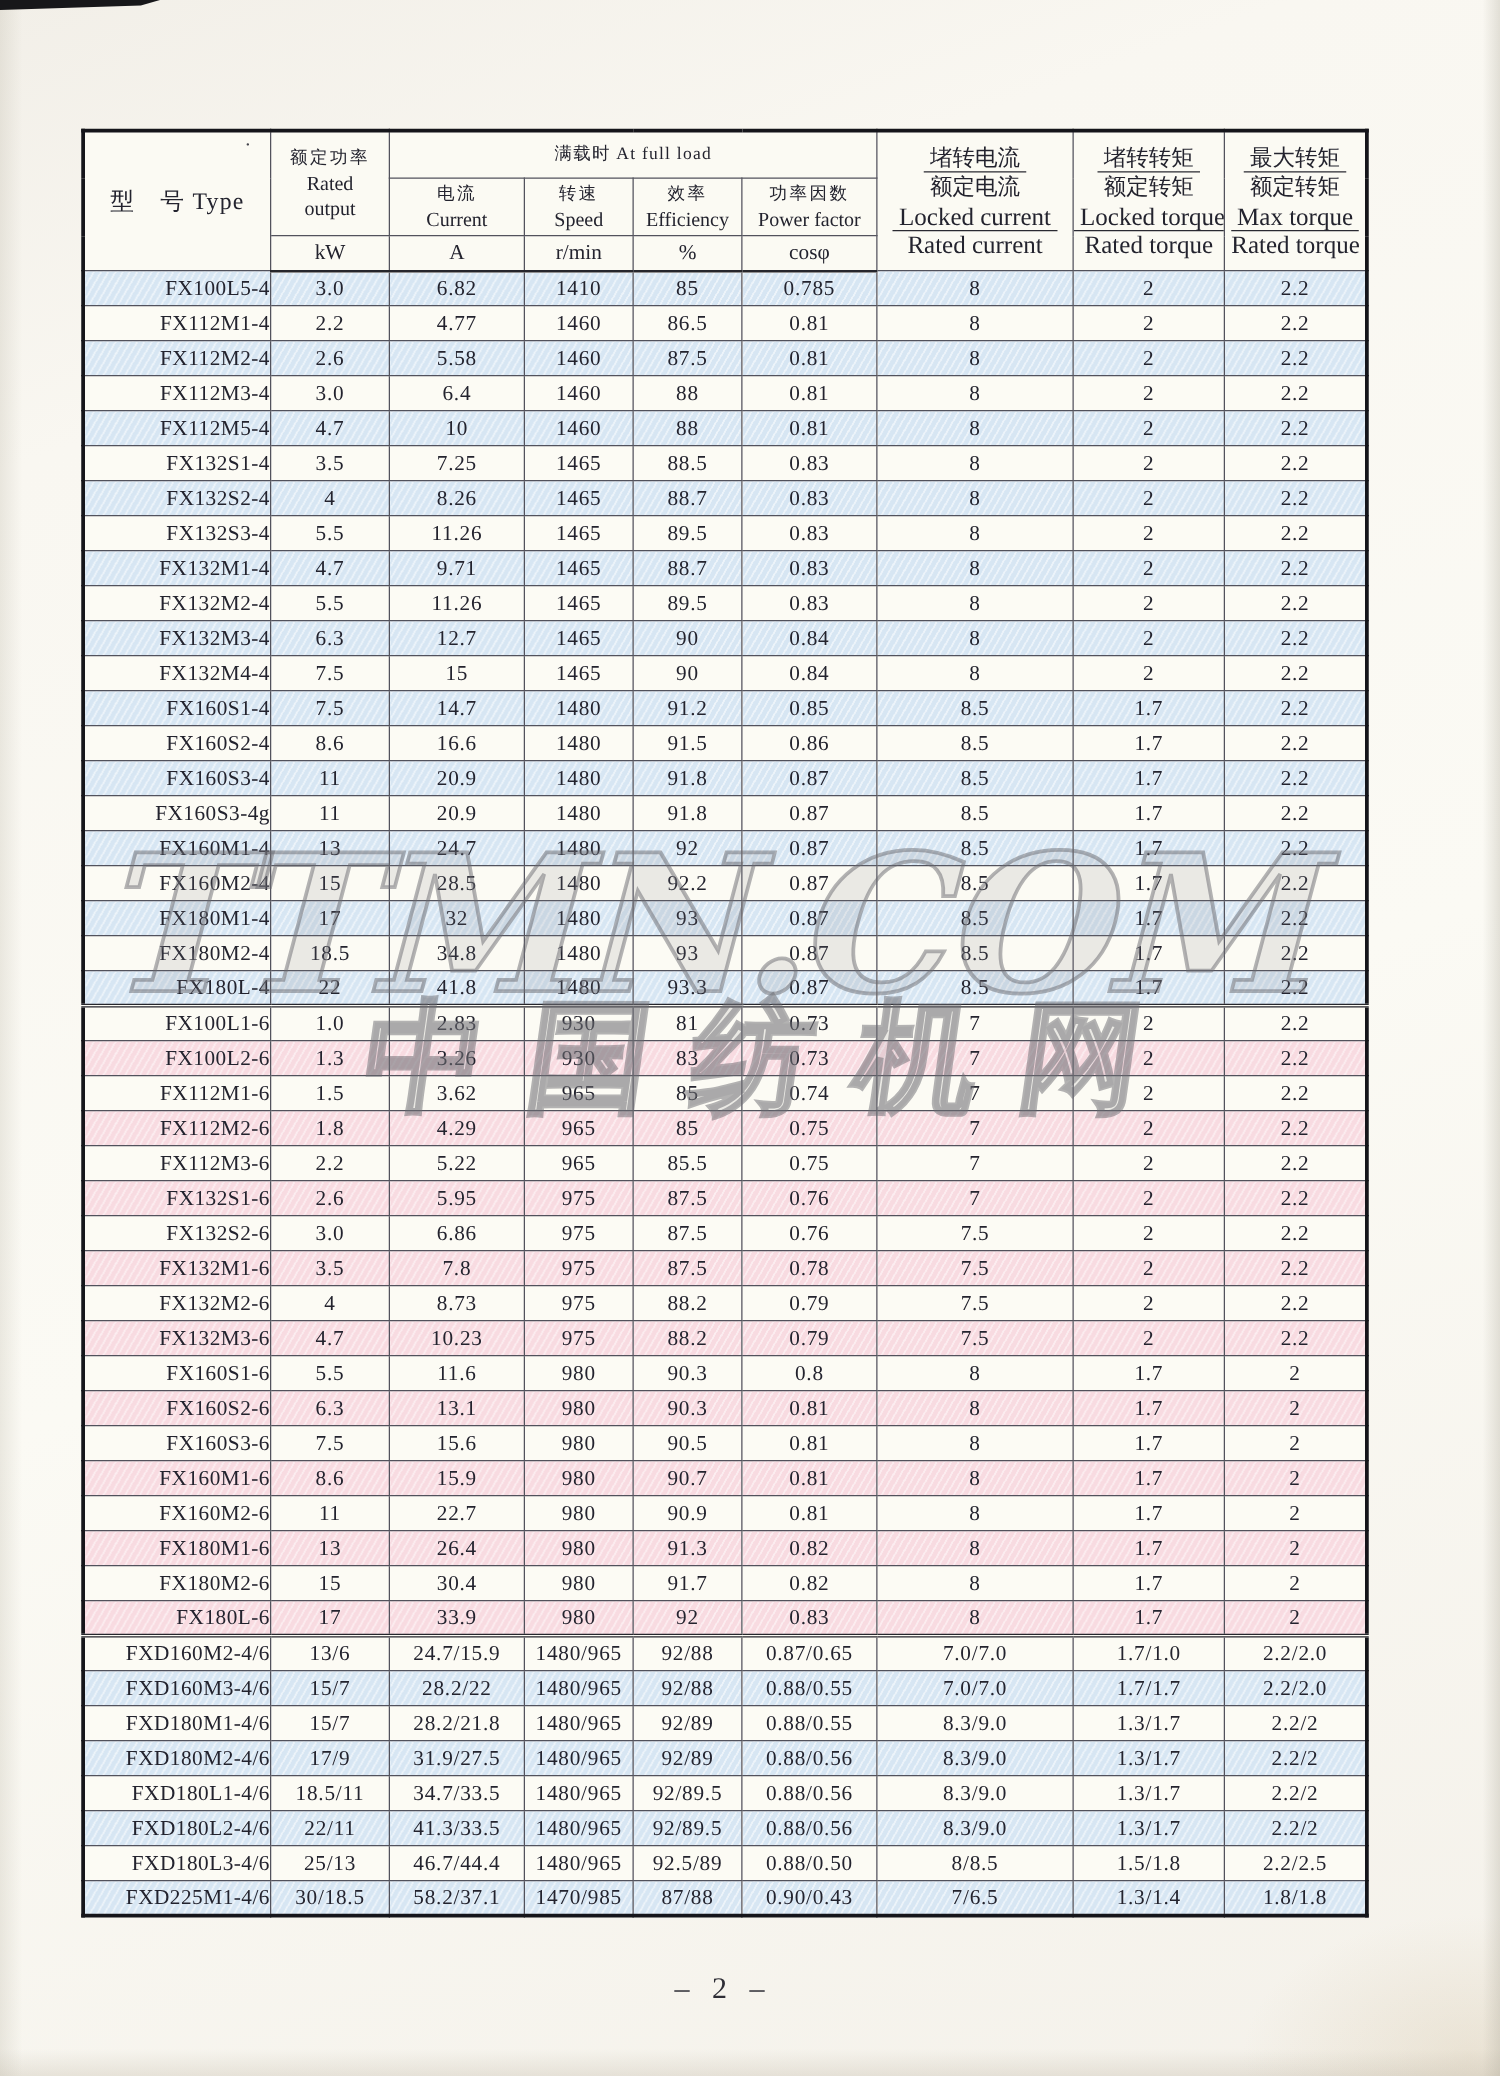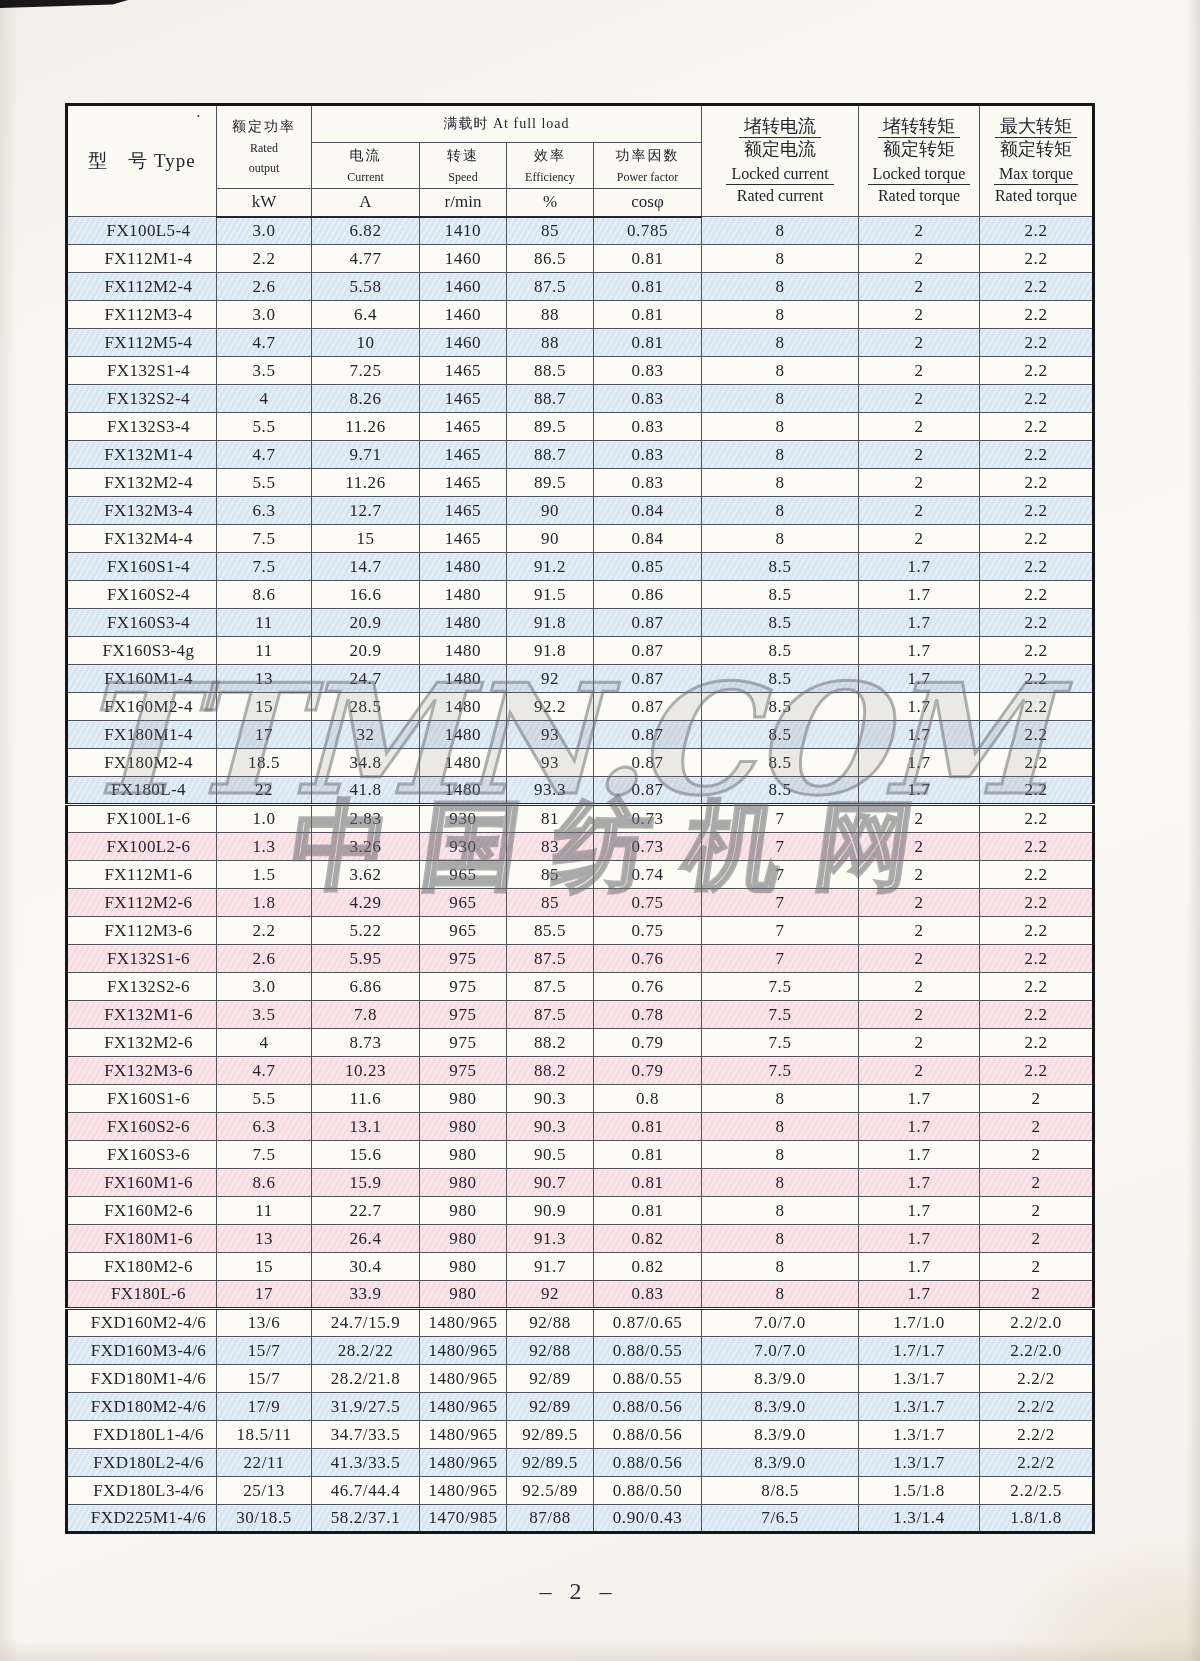--- a/index.html
+++ b/index.html
@@ -28,32 +28,32 @@
     border:1px solid #52525c;
     text-align:center;vertical-align:middle;
     padding:0;overflow:hidden;white-space:nowrap;
   }
   thead th{background:#fbfaf3;font-weight:normal;}
   thead tr.band1{height:38px;}
   thead tr.band2{height:46px;}
   thead tr.band3{height:28px;}
   thead tr.band3 th{border-bottom:2px solid #26262c;margin-left:24px;}
   .zh{font-size:14px;letter-spacing:2px;display:block;line-height:22px;}
-  .en{font-size:12px;display:block;line-height:20px;letter-spacing:0;}
+  .en{font-size:16px;display:block;line-height:20px;letter-spacing:0;}
   .unit{font-size:17px;}
   .type-head{position:relative;font-size:19px;letter-spacing:1px;}
   .stray-dot{position:absolute;top:2px;right:14px;font-size:16px;color:#44444c;}
   .stack span{display:block;}
   .fr-line{display:inline-block;font-size:18px;line-height:21px;padding:0 5px;}
-  .fr-line.en{font-size:16px;line-height:20px;}
+  .fr-line.en{font-size:20px;line-height:20px;}
   .fr-bar{border-bottom:1.6px solid #2a2a32;margin-bottom:1px;}
   .fr-gap{display:block;height:4px;}
   tbody tr{height:28px;}
   tbody td{font-size:17px;letter-spacing:.6px;}
-  td.c-type{text-align:center;padding-left:13px;letter-spacing:.4px;}
+  td.c-type{text-align:right;padding-left:13px;letter-spacing:.4px;}
   tr.band-blue td{
     background-color:#d7e6f3;
     background-image:repeating-linear-gradient(120deg,rgba(255,255,255,.55) 0px,rgba(255,255,255,.55) 1.4px,rgba(255,255,255,0) 1.4px,rgba(255,255,255,0) 5px);
   }
   tr.band-pink td{
     background-color:#f8dbe1;
     background-image:repeating-linear-gradient(120deg,rgba(255,255,255,.5) 0px,rgba(255,255,255,.5) 1.4px,rgba(255,255,255,0) 1.4px,rgba(255,255,255,0) 5px);
   }
   tr.band-white td{background-color:#fcfbf4;}
   tr.section-start td{border-top:3px double #26262c;}

